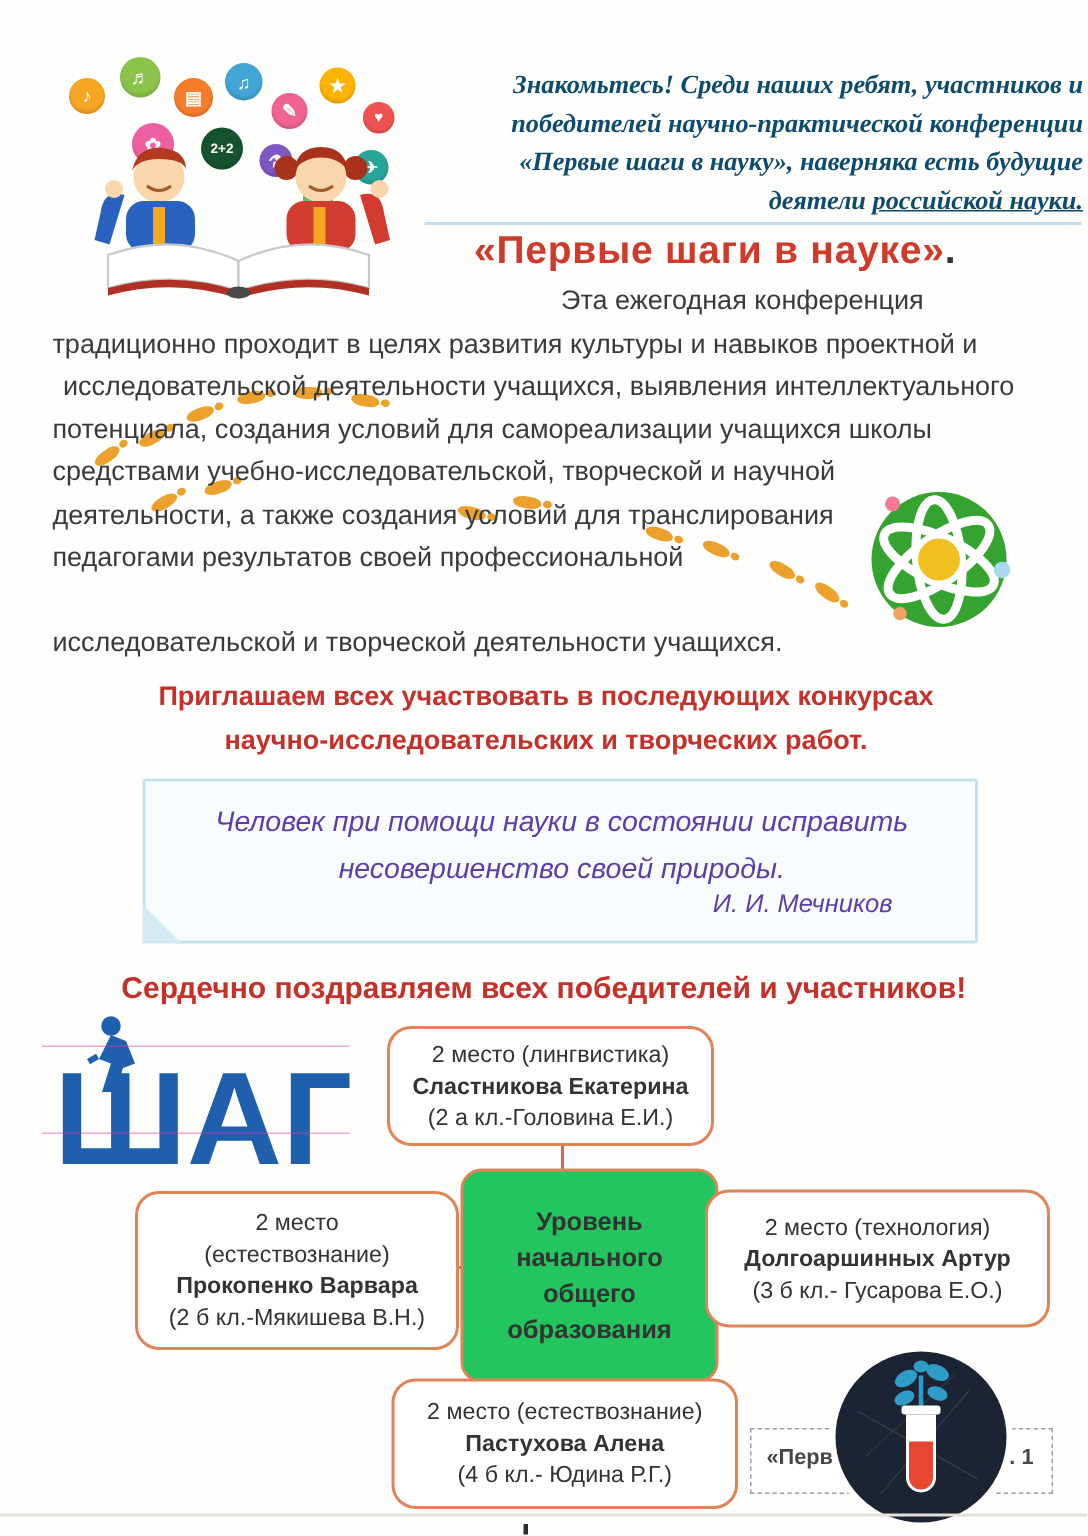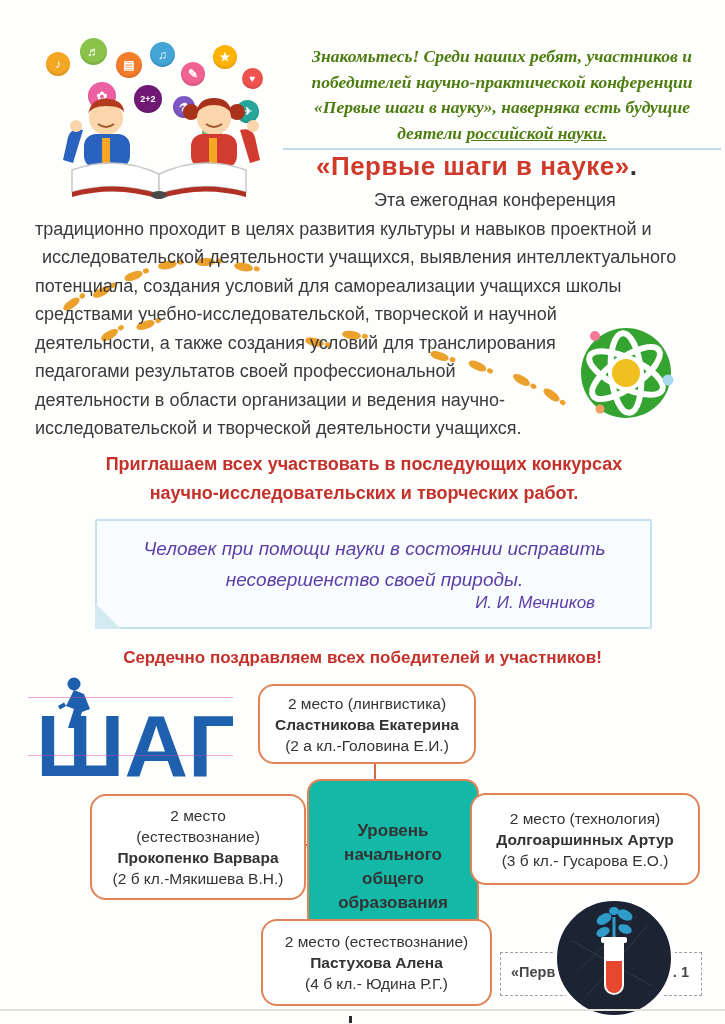--- a/index.html
+++ b/index.html
@@ -2,56 +2,56 @@
 <html><head>
 <meta charset="utf-8">
 <style>
   html,body{margin:0;padding:0;background:#ffffff;}
   .page{position:relative;width:725px;height:1024px;background:#fefefd;overflow:hidden;
         font-family:"Liberation Sans",sans-serif;color:#333;}
   
   .clipart{position:absolute;left:28px;top:30px;width:262px;height:170px;}
   .ci{position:absolute;border-radius:50%;color:#fff;display:flex;align-items:center;justify-content:center;
       font-weight:bold;box-shadow:inset 0 -2px 2px rgba(0,0,0,.12);}
-  .intro{position:absolute;left:282px;top:44px;width:440px;text-align:center;
+  .intro{position:absolute;left:282px;top:44px;width:440px;text-align:right;
          font-family:"Liberation Serif",serif;font-style:italic;font-weight:bold;
-         font-size:17.5px;line-height:25.5px;color:#4d7c0f;}
+         font-size:17.5px;line-height:25.5px;color:#0c4a6e;}
   .intro u{text-decoration:underline;}
   .intro-rule{position:absolute;left:283px;top:148px;width:438px;height:2px;background:#c6dbe9;}
   .title{position:absolute;left:316px;top:151px;width:425px;text-align:left;
          font-size:26px;font-weight:bold;letter-spacing:.5px;}
   
   .pline{position:absolute;font-size:18px;color:#3a3a3a;white-space:nowrap;}
   .fp{position:absolute;width:19px;height:8px;background:#ea9a1b;border-radius:50% / 60%;opacity:.92;}
   .fp::after{content:"";position:absolute;right:-7px;top:1px;width:6px;height:5px;background:#ea9a1b;border-radius:50%;}
   .atom{position:absolute;left:578px;top:325px;width:96px;height:96px;}
   
   .invite{position:absolute;left:100px;top:450px;width:528px;text-align:center;
           font-size:18px;font-weight:bold;line-height:29px;}
   .congrats{position:absolute;left:0;top:648px;width:725px;text-align:center;
-            font-size:17px;font-weight:bold;}
+            font-size:20px;font-weight:bold;}
   
   .note{position:absolute;left:95px;top:519px;width:553px;height:106px;background:#f8fcfe;
         border:2px solid #c4e2ee;border-radius:2px;}
   .note-fold{position:absolute;left:-2px;bottom:-2px;width:0;height:0;
              border-bottom:26px solid #d4eaf3;border-right:26px solid transparent;}
   .note-fold2{position:absolute;left:-2px;bottom:-2px;width:0;height:0;
              border-bottom:26px solid #ffffff;border-right:26px solid transparent;transform:translate(-2px,2px);}
   .quote-text{position:absolute;left:30px;top:12px;width:495px;text-align:center;
               font-style:italic;font-size:19px;line-height:31px;}
   .quote-author{position:absolute;right:55px;top:72px;font-style:italic;font-size:17px;text-align:center;}
   
   .logo{position:absolute;left:28px;top:676px;width:205px;height:108px;}
   .scanline{position:absolute;height:1px;background:rgba(226,60,170,.45);}
   
   .dbox{position:absolute;border:2px solid #e08356;border-radius:16px;background:#fff;
         display:flex;flex-direction:column;align-items:center;justify-content:center;
         text-align:center;font-size:15.5px;line-height:21px;color:#333;}
   .dbox .bname{font-weight:bold;}
-  .dbox-center{background:#14b8a6;border-radius:14px;font-size:17px;font-weight:bold;line-height:24px;padding:22px 8px;}
+  .dbox-center{background:#22c55e;border-radius:14px;font-size:17px;font-weight:bold;line-height:24px;padding:6px 8px;}
   .conn{position:absolute;background:#d4694a;}
   .cat-narrow{max-width:140px;}
   
   .caption{position:absolute;left:500px;top:952px;width:200px;height:42px;background:#fff;
            border:1.5px dashed #9aa0a6;font-size:14.5px;font-weight:bold;color:#474747;}
   .caption span{position:absolute;top:11px;}
   .badge-circle{position:absolute;left:553px;top:897px;width:122px;height:122px;border-radius:50%;
                 background:#1c2433;border:4px solid #ffffff;box-sizing:border-box;}
   .bottom-rule{position:absolute;left:0;top:1009px;width:725px;height:2px;background:#e4e1da;}
   .tick{position:absolute;left:349px;top:1016px;width:3px;height:7px;background:#2b2b2b;}
@@ -73,21 +73,21 @@
       </span>
     <span class="ci" style="left:122px;top:12px;width:25px;height:25px;background:#42a5d5;font-size:12px;">
         <i style="font-style:normal">♫</i>
       </span>
     <span class="ci" style="left:153px;top:32px;width:24px;height:24px;background:#f06292;font-size:12px;">
         <i style="font-style:normal">✎</i>
       </span>
     <span class="ci" style="left:60px;top:52px;width:28px;height:28px;background:#ec5fa1;font-size:13px;">
         <i style="font-style:normal">✿</i>
       </span>
-    <span class="ci" style="left:106px;top:55px;width:28px;height:28px;background:#701a75;font-size:9px;">
+    <span class="ci" style="left:106px;top:55px;width:28px;height:28px;background:#14532d;font-size:9px;">
         <i style="font-style:normal">2+2</i>
       </span>
     <span class="ci" style="left:145px;top:66px;width:22px;height:22px;background:#7e57c2;font-size:11px;">
         <i style="font-style:normal">⚗</i>
       </span>
     <span class="ci" style="left:185px;top:15px;width:24px;height:24px;background:#ffb300;font-size:12px;">
         <i style="font-style:normal">★</i>
       </span>
     <span class="ci" style="left:214px;top:38px;width:21px;height:21px;background:#ef5350;font-size:10px;">
         <i style="font-style:normal">♥</i>
@@ -145,21 +145,20 @@
   <div class="fp" style="left:512px;top:376px;transform:rotate(30deg)"></div>
   <div class="fp" style="left:542px;top:391px;transform:rotate(36deg)"></div>
 
   <div class="pline" style="left:374px;top:190px">Эта ежегодная конференция</div>
   <div class="pline" style="left:35px;top:219px">традиционно проходит в целях развития культуры и навыков проектной и</div>
   <div class="pline" style="left:42px;top:247px">исследовательской деятельности учащихся, выявления интеллектуального</div>
   <div class="pline" style="left:35px;top:304px">средствами учебно-исследовательской, творческой и научной</div>
   <div class="pline" style="left:35px;top:276px">потенциала, создания условий для самореализации учащихся школы</div>
   <div class="pline" style="left:35px;top:333px">деятельности, а также создания условий для транслирования</div>
   <div class="pline" style="left:35px;top:361px">педагогами результатов своей профессиональной</div>
-  <div class="pline" style="left:35px;top:390px">деятельности в области организации и ведения научно-</div>
   <div class="pline" style="left:35px;top:418px">исследовательской и творческой деятельности учащихся.</div>
 
   <svg class="atom" viewBox="0 0 96 96">
     <circle cx="48" cy="48" r="45" fill="#35a32f"></circle>
     <ellipse cx="48" cy="48" rx="40" ry="15" fill="none" stroke="#ffffff" stroke-width="6" transform="rotate(25 48 48)"></ellipse>
     <ellipse cx="48" cy="48" rx="40" ry="15" fill="none" stroke="#ffffff" stroke-width="6" transform="rotate(85 48 48)"></ellipse>
     <ellipse cx="48" cy="48" rx="40" ry="15" fill="none" stroke="#ffffff" stroke-width="6" transform="rotate(-35 48 48)"></ellipse>
     <circle cx="48" cy="48" r="14" fill="#f0c020"></circle>
     <circle cx="17" cy="11" r="5" fill="#f27a96"></circle>
     <circle cx="90" cy="55" r="5.5" fill="#a8d8ef"></circle>

